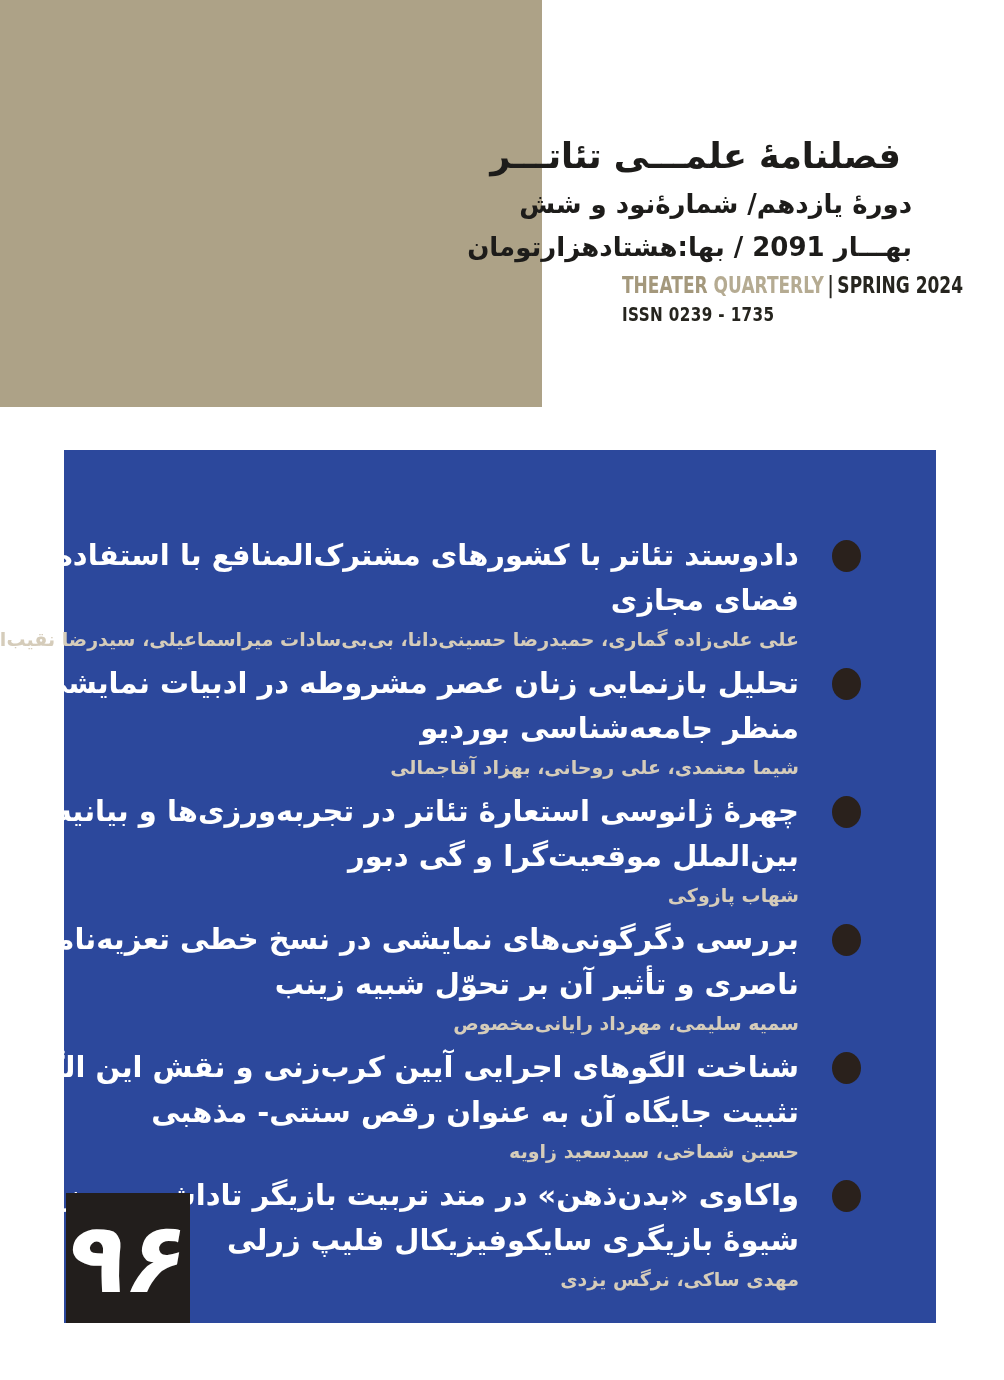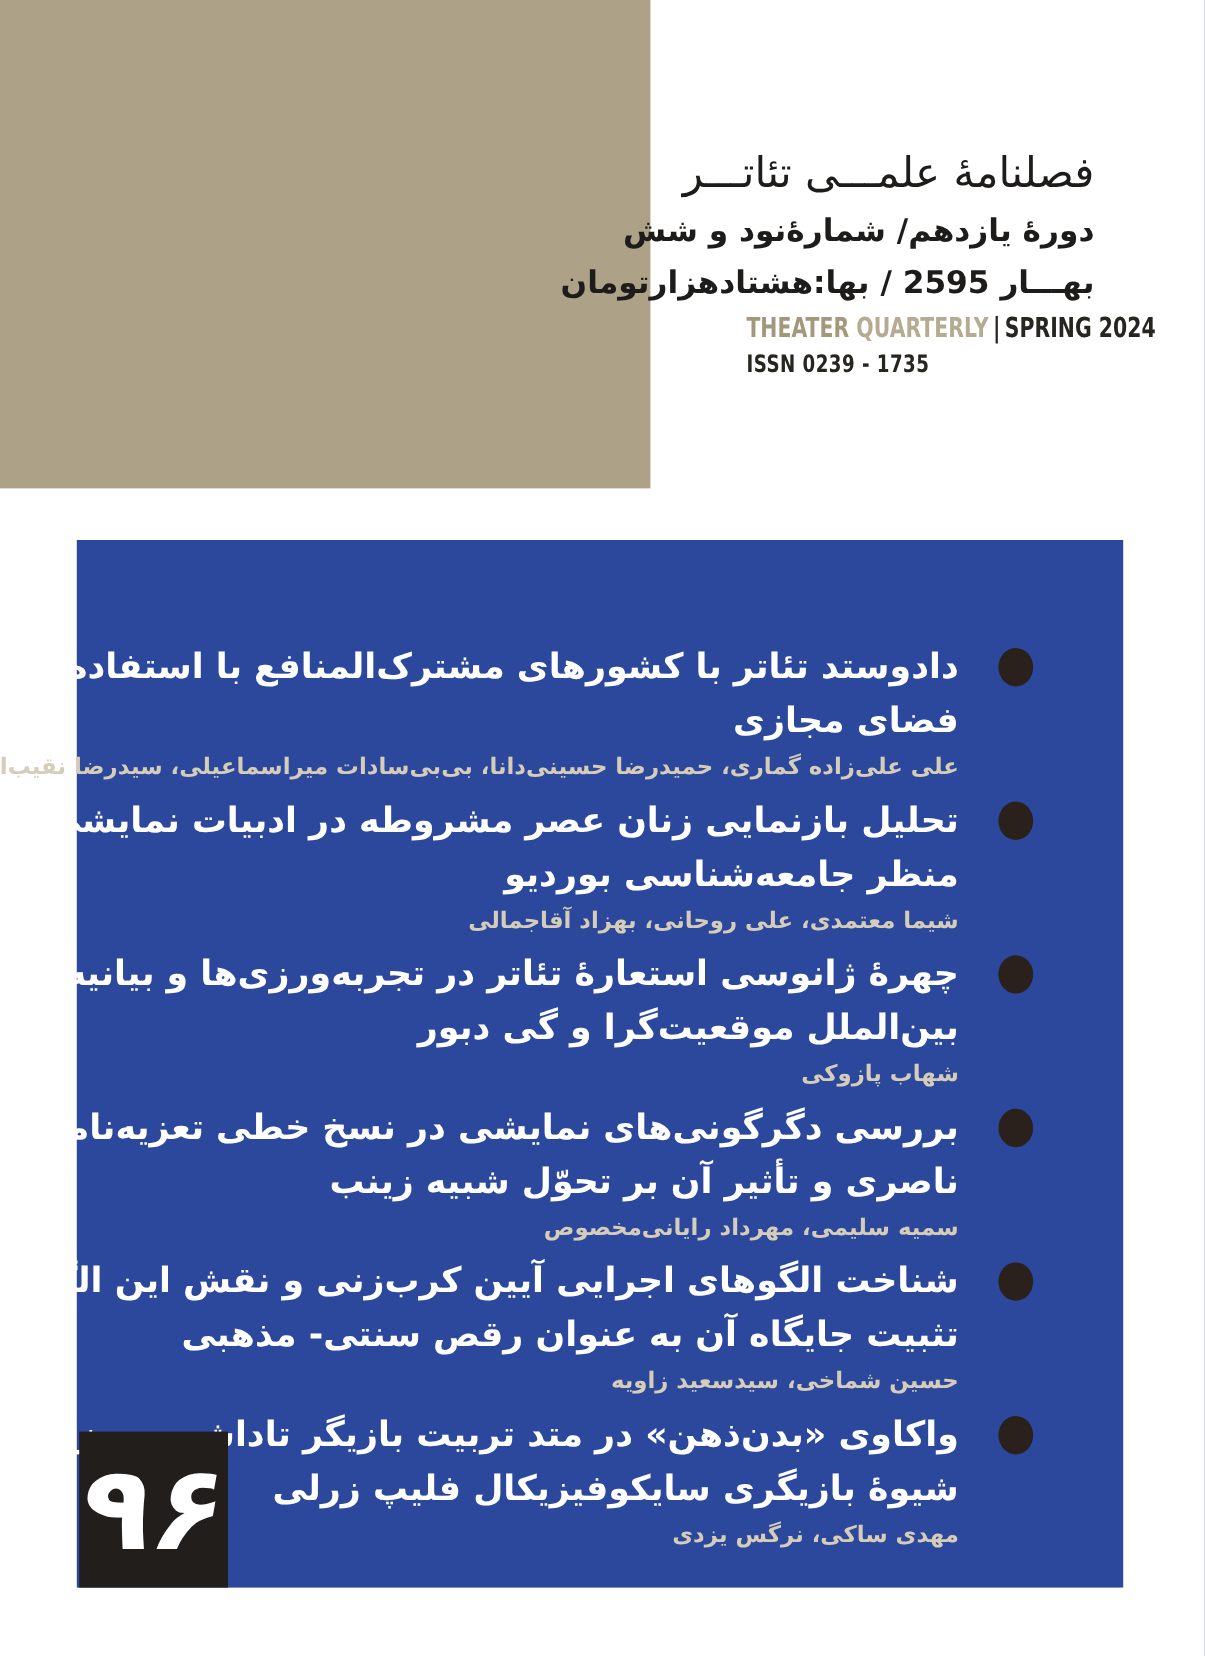--- a/index.html
+++ b/index.html
@@ -14,21 +14,21 @@
     font-family:"DejaVu Sans",sans-serif;color:var(--ink);
   }
   .sr-only{position:absolute;width:1px;height:1px;overflow:hidden;clip:rect(0 0 0 0);white-space:nowrap;}
 
   
   .masthead{position:absolute;left:0;top:0;width:542px;height:407px;background:var(--beige);}
   .logo-svg{position:absolute;left:55px;top:82px;width:380px;height:230px;}
 
   
   .header{position:absolute;top:124px;right:92px;width:290px;direction:rtl;text-align:right;}
-  .journal-title{margin:0;font-size:35px;font-weight:normal;line-height:42px;white-space:nowrap;color:var(--ink);}
+  .journal-title{margin:11px;font-size:35px;font-weight:bold;line-height:42px;white-space:nowrap;color:var(--ink);}
   .header-line{font-size:26px;font-weight:bold;line-height:31px;margin-top:12px;white-space:nowrap;color:var(--ink);}
   .eng-line{direction:ltr;text-align:left;margin-top:9px;font-weight:bold;font-size:23px;
             transform:scaleX(0.74);transform-origin:left center;white-space:nowrap;}
   .theater{color:var(--tanDark);}
   .quarterly{color:var(--tanLight);}
   .sep{color:#26251f;padding:0 5px;}
   .season{color:#26251f;}
   .issn{direction:ltr;text-align:left;font-size:20px;font-weight:bold;color:#26251f;
         transform:scaleX(0.76);transform-origin:left center;margin-top:4px;letter-spacing:0.5px;white-space:nowrap;}
 
@@ -63,21 +63,21 @@
     </g>
     <use href="#lg" x="20" y="18" fill="#1d1915"></use>
     <use href="#lg" x="0" y="0" fill="#fdfdfb"></use>
   </svg>
   <span class="sr-only">تئاتر</span>
 </div>
 
 <div class="header">
   <h1 class="journal-title">فصلنامۀ علمـــی تئاتـــر</h1>
   <div class="header-line">دورۀ یازدهم/ شمارۀنود و شش</div>
-  <div class="header-line">بهـــار 2595 / بها:هشتادهزارتومان</div>
+  <div class="header-line">بهـــار 2091 / بها:هشتادهزارتومان</div>
   <div class="eng-line"><span class="theater">THEATER</span> <span class="quarterly">QUARTERLY</span><span class="sep">|</span><span class="season">SPRING 2024</span></div>
   <div class="issn">ISSN 0239 - 1735</div>
 </div>
 
 <div class="toc">
   <div class="articles">
   <div class="article">
     <span class="bullet"></span>
     <div class="article-text">
       <h2 class="article-title">دادوستد تئاتر با کشورهای مشترک‌المنافع با استفاده از قابلیت

